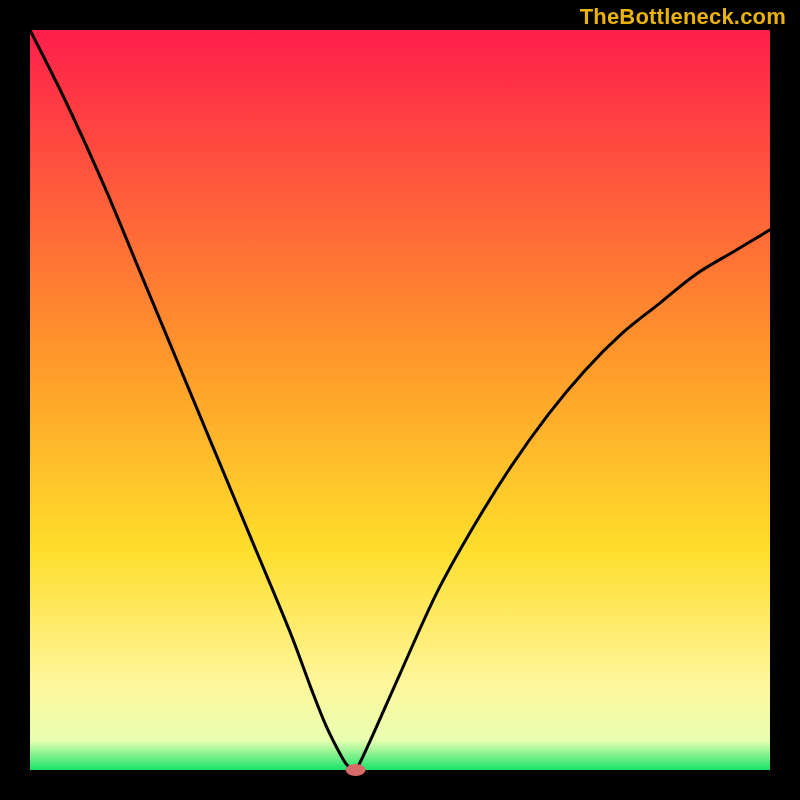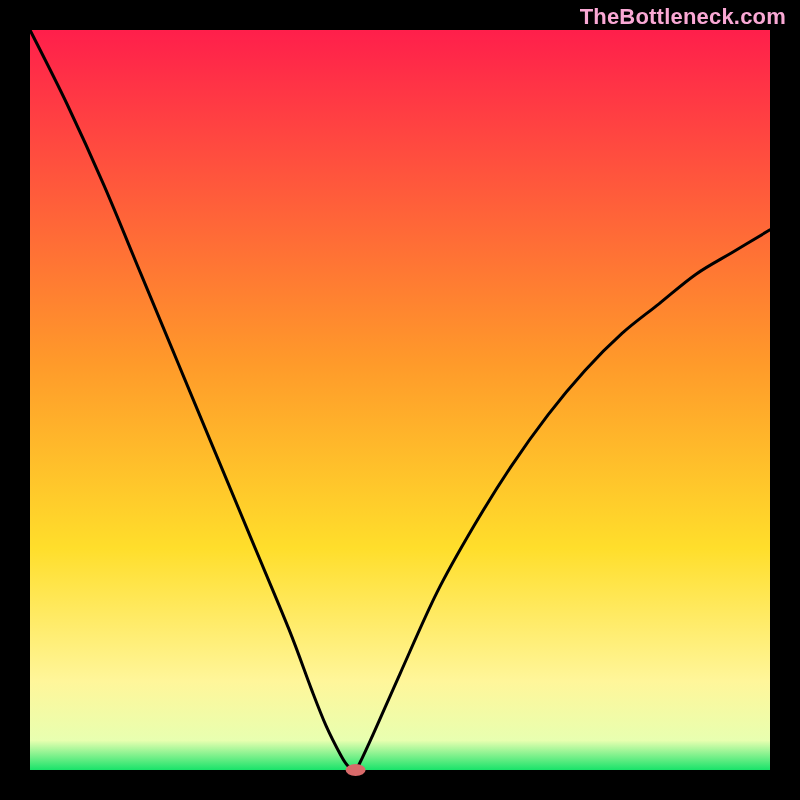--- a/index.html
+++ b/index.html
@@ -16,21 +16,21 @@
     left: 0;
     top: 0;
     width: 800px;
     height: 800px;
     background: #000;
   }
   .watermark {
     position: absolute;
     top: 4px;
     right: 14px;
-    color: #f9a8d4;
+    color: #eab308;
     font-size: 22px;
     font-weight: 600;
     letter-spacing: 0.2px;
     user-select: none;
   }
   svg {
     position: absolute;
     left: 0;
     top: 0;
   }

